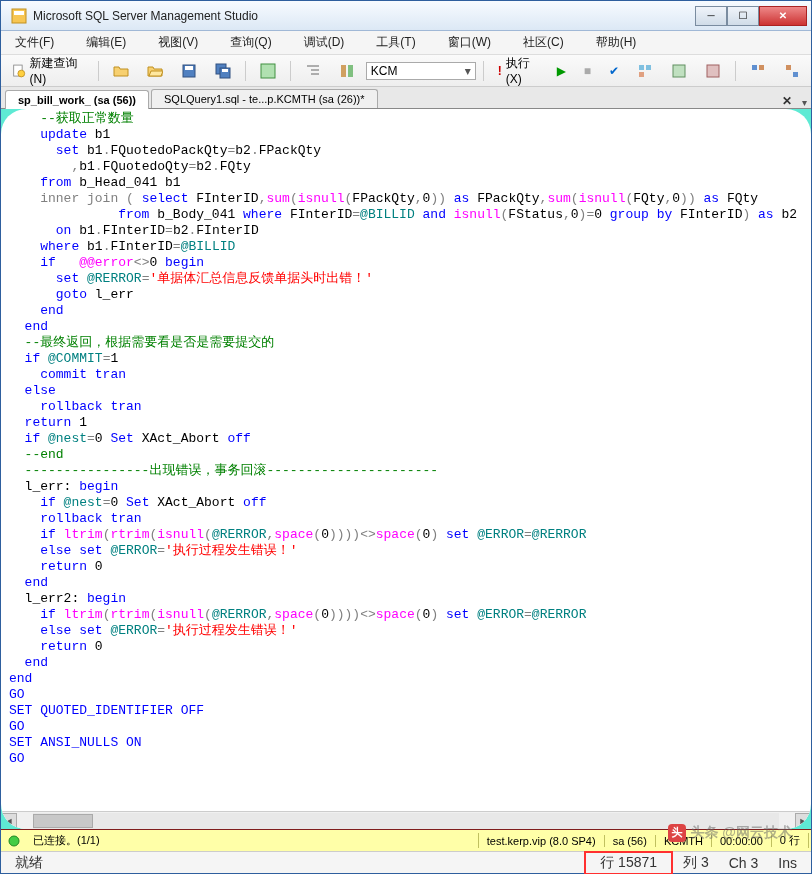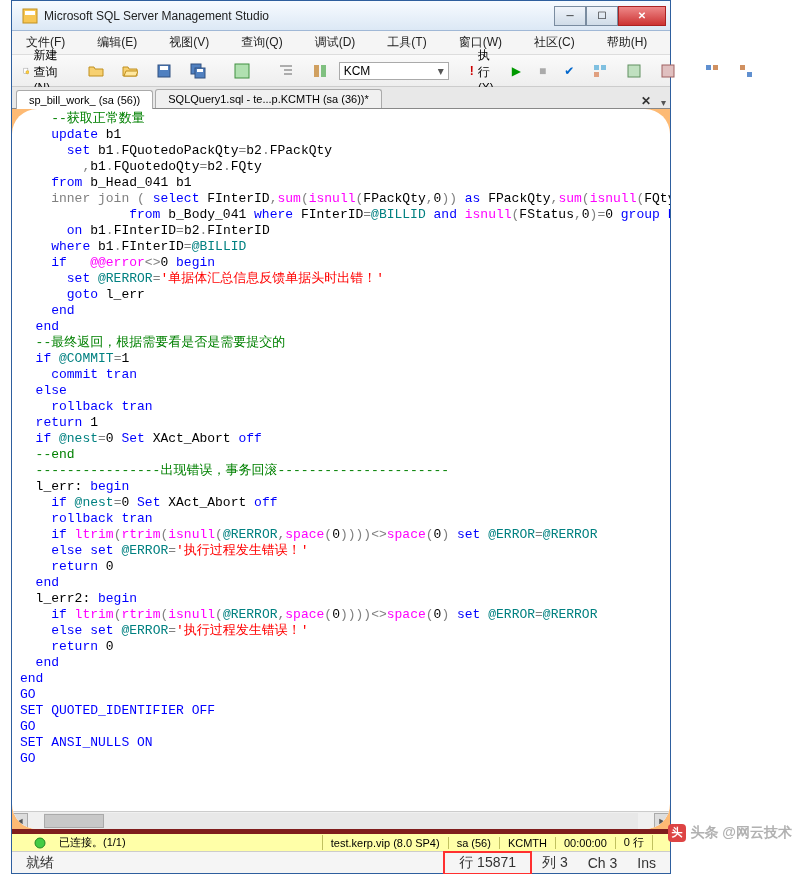--- a/index.html
+++ b/index.html
@@ -1,18 +1,18 @@
 <!DOCTYPE html>
 <html><head>
   <meta charset="utf-8">
   <style>
     * { margin: 0; padding: 0; box-sizing: border-box; }
     body { font-family: "Microsoft YaHei", Tahoma, sans-serif; font-size: 12px; background: #fff; overflow: hidden; }
     
-    .window { width: 660px; height: 874px; border: 1px solid #2e5f9e; display: flex; flex-direction: column; background: #fdba74; margin-left: 11px; }
+    .window { width: 812px; height: 874px; border: 1px solid #2e5f9e; display: flex; flex-direction: column; background: #5eead4; }
     
     .titlebar { height: 30px; background: linear-gradient(to bottom, #f7fbff, #dce8f5); display: flex; align-items: center; padding: 0 4px; border-bottom: 1px solid #a0b8d6; }
     .titlebar-icon { width: 16px; height: 16px; margin: 0 6px; }
     .titlebar-text { flex: 1; color: #222; font-size: 12px; }
     .win-buttons { display: flex; gap: 0; }
     .win-btn { width: 32px; height: 20px; border: 1px solid #7a8ca0; background: linear-gradient(to bottom,#f0f4fa,#d0dce8); display:flex; align-items:center; justify-content:center; font-size:10px; }
     .win-btn.close { background: linear-gradient(to bottom,#e88,#c33); width: 48px; border-color:#a22; }
     .win-btn.close span { color: #fff; font-weight: bold; }
     
     .menubar { height: 24px; display: flex; align-items: center; padding: 0 6px; gap: 16px; background: #f5f5f5; border-bottom: 1px solid #ddd; }
@@ -20,40 +20,40 @@
     
     .toolbar { height: 32px; display: flex; align-items: center; padding: 2px 4px; gap: 4px; background: linear-gradient(to bottom,#fafafa,#eee); border-bottom: 1px solid #ccc; }
     .tb-btn { padding: 2px 6px; display: flex; align-items: center; gap: 4px; border: 1px solid transparent; }
     .tb-sep { width: 1px; height: 20px; background: #ccc; margin: 0 3px; }
     .tb-icon { width: 16px; height: 16px; display: inline-block; }
     .tb-combo { border: 1px solid #aaa; padding: 1px 18px 1px 4px; background: #fff; min-width: 110px; position: relative; }
     .tb-combo::after { content: "▾"; position: absolute; right: 4px; color: #555; }
     
     .tabbar { height: 22px; display: flex; align-items: flex-end; background: #e8e8e8; border-bottom: 1px solid #888; padding-left: 4px; position: relative; }
     .tab { padding: 3px 12px; background: #f0f0f0; border: 1px solid #aaa; border-bottom: none; margin-right: 2px; font-size: 11px; border-radius: 3px 3px 0 0; }
-    .tab.active { background: #fff; font-weight: normal; position: relative; top: 1px; }
+    .tab.active { background: #fff; font-weight: bold; position: relative; top: 1px; }
     .tab-close-x { margin-left: auto; margin-right: 6px; padding: 0 4px; font-weight: bold; color: #333; }
     .tab-pin { margin-right: 4px; color: #555; font-size: 10px; }
     
     .editor-area { flex: 1; background: #fff; overflow: hidden; position: relative; border-radius: 25px; }
     .editor-content { font-family: Consolas, "Courier New", monospace; font-size: 13px; line-height: 16px; padding: 2px 4px 2px 8px; white-space: pre; overflow: hidden; height: calc(100% - 18px); }
     .c-comment { color: #008000; }
     .c-keyword { color: #0000ff; }
     .c-string { color: #ff0000; }
     .c-func { color: #ff00ff; }
     .c-sysvar { color: #008080; }
     .c-op { color: #808080; }
     .c-text { color: #000; }
     
     .hscroll { height: 18px; background: #f0f0f0; border-top: 1px solid #ccc; display: flex; align-items: center; }
     .hscroll-track { flex: 1; height: 16px; background: #e8e8e8; position: relative; margin: 0 16px; }
     .hscroll-thumb { position: absolute; left: 0; width: 60px; height: 14px; top:1px; background: #c8c8c8; border: 1px solid #aaa; }
     .hscroll-arrow { width: 16px; height: 16px; background: #ddd; border:1px solid #aaa; display:flex; align-items:center; justify-content:center; font-size:9px; color:#555;}
     
-    .statusbar1 { height: 22px; background: #ffffa8; border-top: 5px solid #7f1d1d; display: flex; align-items: center; padding: 0 17px; font-size: 11px; }
+    .statusbar1 { height: 22px; background: #ffffa8; border-top: 1px solid #7f1d1d; display: flex; align-items: center; padding: 0 2px; font-size: 11px; }
     .statusbar1 .cell { padding: 0 8px; border-right: 1px solid #c0c060; white-space: nowrap; }
     .statusbar1 .conn-icon { width: 14px; height: 14px; margin: 0 4px; }
     
     .statusbar2 { height: 22px; background: #f5f5f5; border-top: 1px solid #ccc; display: flex; align-items: center; padding: 0 4px; font-size: 14px; color: #333; }
     .statusbar2 .cell { padding: 0 10px; }
     .row-hi { border: 2px solid #ff3030; padding: 1px 14px; font-weight: normal; }
     
     .watermark { position: absolute; right: 20px; bottom: 32px; color: rgba(100,100,100,0.5); font-size: 14px; font-weight: bold; pointer-events: none; padding-left: 47px; }
     .wm-icon { display: inline-block; width:18px; height:18px; background: #d44; border-radius:4px; vertical-align:middle; margin-right:4px; position:relative; }
     .wm-icon::after { content:"头"; color:#fff; font-size:11px; position:absolute; left:3px; top:1px;}
@@ -191,21 +191,21 @@
     <div class="tb-btn">
         <svg class="tb-icon" viewBox="0 0 16 16">
           <rect x="2" y="2" width="5" height="5" fill="#d09060"></rect>
           <rect x="9" y="9" width="5" height="5" fill="#6090d0"></rect>
         </svg>
       </div>
   </div>
 
   <div class="tabbar">
     <div class="tab active">sp_bill_work_                       (sa (56))</div>
-    <div class="tab">SQLQuery1.sql - te...p.KCMTH (sa (36))*</div>
+    <div class="tab">SQLQuery1.sql - te...p.KCMTH (sa (26))*</div>
     <span class="tab-close-x">✕</span>
     <span class="tab-pin">▾</span>
   </div>
 
   <div class="editor-area">
     <div class="editor-content"><span class="c-comment">    --获取正常数量</span>
 <span class="c-keyword">    update</span><span class="c-text"> b1</span>
 <span class="c-keyword">      set</span><span class="c-text"> b1</span><span class="c-op">.</span><span class="c-text">FQuotedoPackQty</span><span class="c-op">=</span><span class="c-text">b2</span><span class="c-op">.</span><span class="c-text">FPackQty</span>
 <span class="c-op">        ,</span><span class="c-text">b1</span><span class="c-op">.</span><span class="c-text">FQuotedoQty</span><span class="c-op">=</span><span class="c-text">b2</span><span class="c-op">.</span><span class="c-text">FQty</span>
 <span class="c-keyword">    from</span><span class="c-text"> b_Head_041 b1</span>

